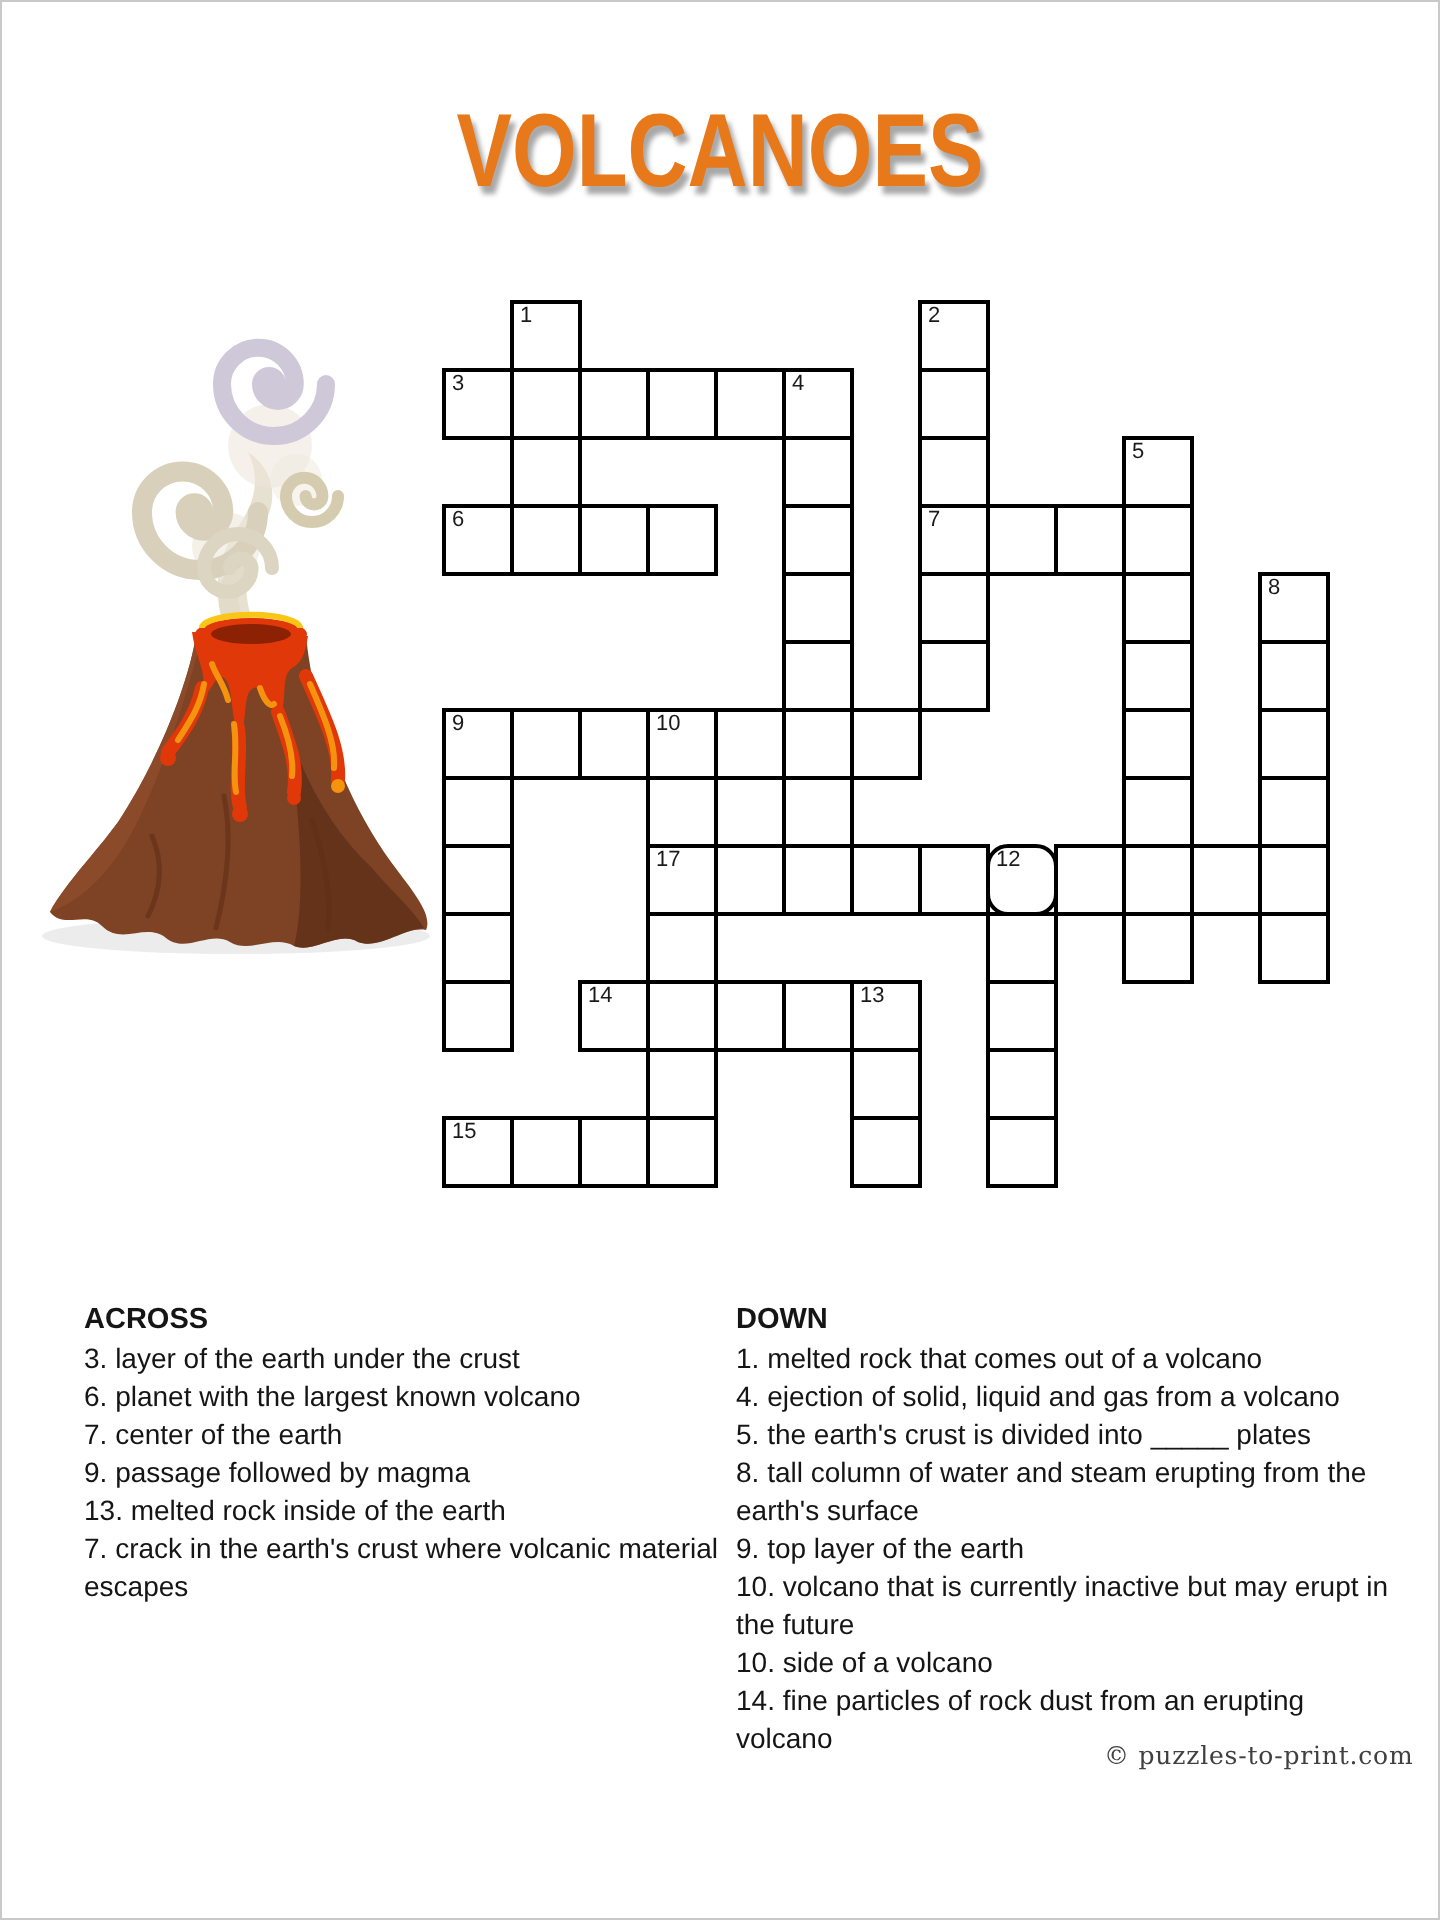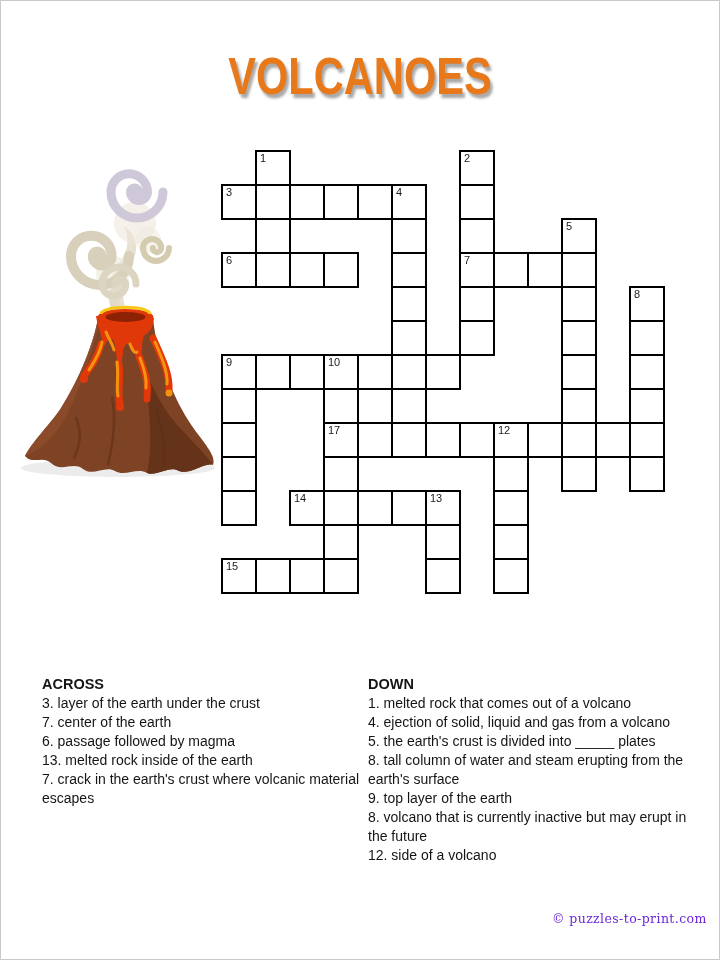--- a/index.html
+++ b/index.html
@@ -27,30 +27,30 @@
   }
   .cellnum{
     position:absolute;top:1px;left:3px;
     font-size:11px;line-height:11px;color:#1a1a1a;
   }
 
   
   .volcano{position:absolute;left:16px;top:146px;width:208px;height:340px;}
 
   
-  .clues{position:absolute;top:651px;font-size:14px;line-height:19px;color:#151515;margin-top:24px;}
+  .clues{position:absolute;top:651px;font-size:14px;line-height:19px;color:#151515;}
   .clues .hdr{font-weight:bold;font-size:14.5px;}
   #across-clues{left:42px;width:332px;}
   #down-clues{left:368px;width:332px;}
 
   
   .watermark{
-    position:absolute;left:552px;top:911px;
+    position:absolute;left:552px;top:870px;
     font-family:"DejaVu Serif", serif;
-    font-size:12.5px;color:#6d28d9;letter-spacing:0.4px;
+    font-size:12.5px;color:#404040;letter-spacing:0.4px;
   }
 </style>
 </head>
 <body>
 
 <div class="page-border"></div>
 
 <div class="title">VOLCANOES</div>
 
 <svg class="volcano" viewBox="0 0 208 340" xmlns="http://www.w3.org/2000/svg">
@@ -178,21 +178,21 @@
     <div class="cell" style="left: 340px; top: 238px;"></div>
     <div class="cell" style="left: 408px; top: 238px;"></div>
     <div class="cell" style="left: 0px; top: 272px;"></div>
     <div class="cell" style="left: 102px; top: 272px;">
       <span class="cellnum">17</span>
     </div>
     <div class="cell" style="left: 136px; top: 272px;"></div>
     <div class="cell" style="left: 170px; top: 272px;"></div>
     <div class="cell" style="left: 204px; top: 272px;"></div>
     <div class="cell" style="left: 238px; top: 272px;"></div>
-    <div class="cell" style="left: 272px; top: 272px;">
+    <div class="cell" style="left: 272px; top: 272px; border-radius: 11px;">
       <span class="cellnum">12</span>
     </div>
     <div class="cell" style="left: 306px; top: 272px;"></div>
     <div class="cell" style="left: 340px; top: 272px;"></div>
     <div class="cell" style="left: 374px; top: 272px;"></div>
     <div class="cell" style="left: 408px; top: 272px;"></div>
     <div class="cell" style="left: 0px; top: 306px;"></div>
     <div class="cell" style="left: 102px; top: 306px;"></div>
     <div class="cell" style="left: 272px; top: 306px;"></div>
     <div class="cell" style="left: 340px; top: 306px;"></div>
@@ -217,29 +217,31 @@
     <div class="cell" style="left: 34px; top: 408px;"></div>
     <div class="cell" style="left: 68px; top: 408px;"></div>
     <div class="cell" style="left: 102px; top: 408px;"></div>
     <div class="cell" style="left: 204px; top: 408px;"></div>
     <div class="cell" style="left: 272px; top: 408px;"></div>
   </div>
 
 <div class="clues" id="across-clues">
   <div class="hdr">ACROSS</div>
 <div class="clue">3. layer of the earth under the crust</div>
+    <div class="clue">6. planet with the largest known volcano</div>
     <div class="clue">7. center of the earth</div>
-    <div class="clue">6. passage followed by magma</div>
+    <div class="clue">9. passage followed by magma</div>
     <div class="clue">13. melted rock inside of the earth</div>
     <div class="clue">7. crack in the earth's crust where volcanic material escapes</div>
   </div>
 <div class="clues" id="down-clues">
   <div class="hdr">DOWN</div>
 <div class="clue">1. melted rock that comes out of a volcano</div>
     <div class="clue">4. ejection of solid, liquid and gas from a volcano</div>
     <div class="clue">5. the earth's crust is divided into _____ plates</div>
     <div class="clue">8. tall column of water and steam erupting from the earth's surface</div>
     <div class="clue">9. top layer of the earth</div>
-    <div class="clue">8. volcano that is currently inactive but may erupt in the future</div>
-    <div class="clue">12. side of a volcano</div>
+    <div class="clue">10. volcano that is currently inactive but may erupt in the future</div>
+    <div class="clue">10. side of a volcano</div>
+    <div class="clue">14. fine particles of rock dust from an erupting volcano</div>
   </div>
 
 <div class="watermark">© puzzles-to-print.com</div>
 
 </body></html>

